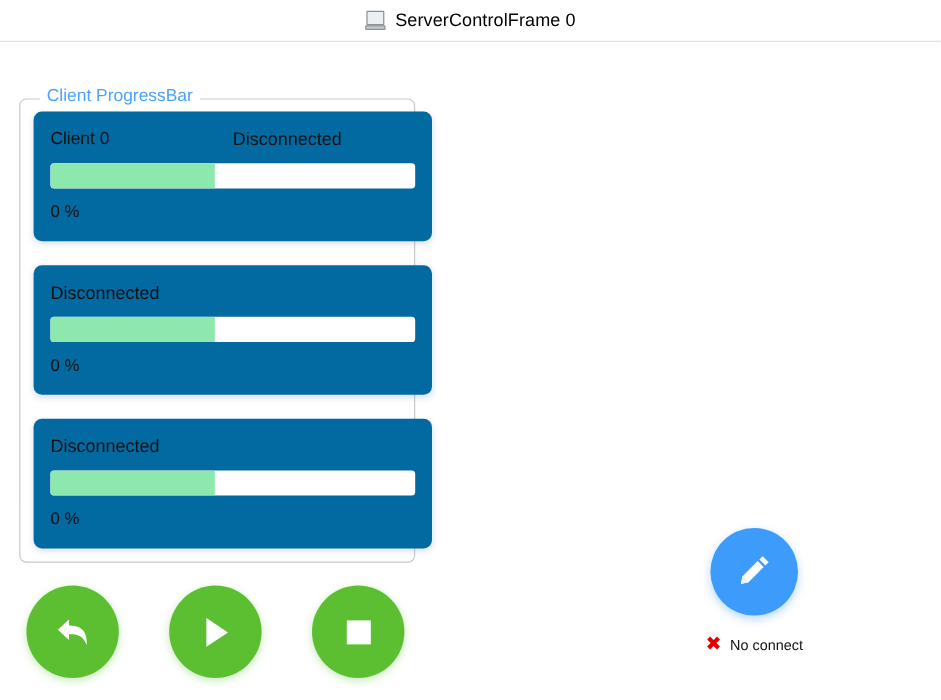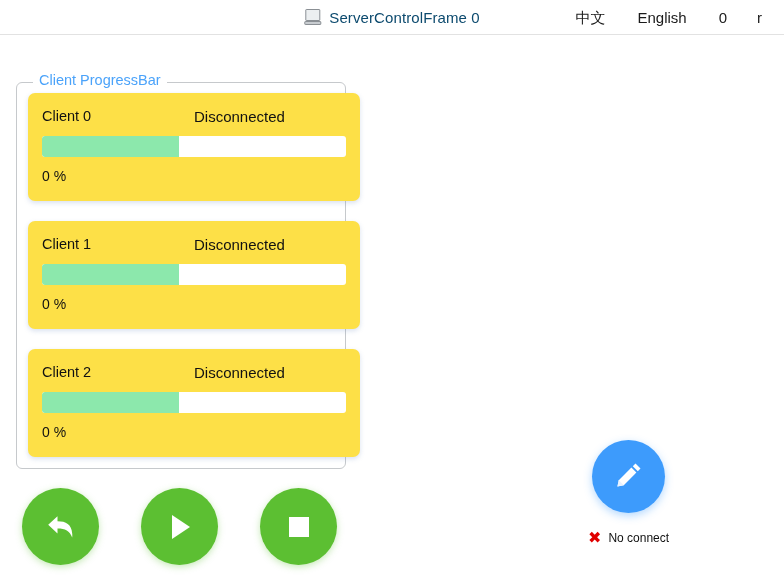--- a/index.html
+++ b/index.html
@@ -51,21 +51,21 @@
     position: absolute;
     left: 0; top: 12.5px;
     width: 17px; height: 4px;
     background: #c8ccd0;
     border: 1.2px solid #8a8f94;
     border-radius: 1px;
   }
 
   .title-text {
     font-size: 15px;
-    color: #0c4a6e;
+    color: #000000;
     letter-spacing: 0.1px;
   }
 
   .titlebar-right {
     position: absolute;
     right: 0;
     top: 0;
     height: 35px;
     display: flex;
     align-items: center;
@@ -112,21 +112,21 @@
     top: 10px;
     right: 11px;
     bottom: 10px;
   }
 
   
   .client-card {
     position: relative;
     width: 332px;
     height: 108px;
-    background: #fde047;
+    background: #0369a1;
     border-radius: 7px;
     box-shadow: 0 2px 5px rgba(80,120,180,0.22);
     margin-bottom: 20px;
     padding: 12px 2px 0 14px;
   }
   .client-card:last-child { margin-bottom: 0; }
 
   .card-row {
     display: flex;
     align-items: center;
@@ -234,57 +234,49 @@
 <body>
 
 <div class="titlebar">
   <div class="title-center">
     <span class="app-icon">
       <span class="screen"></span>
       <span class="base"></span>
     </span>
     <span class="title-text">ServerControlFrame 0</span>
   </div>
-  <div class="titlebar-right">
-    <span class="lang-cn">中文</span>
-    <span class="lang-en">English</span>
-    <span class="hdr-num">0</span>
-    <span class="hdr-r">r</span>
-  </div>
 </div>
 
 <div class="groupbox">
   <div class="groupbox-title">Client ProgressBar</div>
   <div class="group-inner">
 
     <div class="client-card">
       <div class="card-row">
         <span class="client-name">Client 0</span>
         <span class="client-status">Disconnected</span>
       </div>
       <div class="progress-track">
         <div class="progress-fill" id="fill-0" style="width: 45%;"></div>
       </div>
       <div class="progress-label">0 %</div>
     </div>
 
     <div class="client-card">
       <div class="card-row">
-        <span class="client-name">Client 1</span>
         <span class="client-status">Disconnected</span>
       </div>
       <div class="progress-track">
         <div class="progress-fill" id="fill-1" style="width: 45%;"></div>
       </div>
       <div class="progress-label">0 %</div>
     </div>
 
     <div class="client-card">
       <div class="card-row">
-        <span class="client-name">Client 2</span>
         <span class="client-status">Disconnected</span>
       </div>
       <div class="progress-track">
         <div class="progress-fill" id="fill-2" style="width: 45%;"></div>
       </div>
       <div class="progress-label">0 %</div>
     </div>
 
   </div>
 </div>

